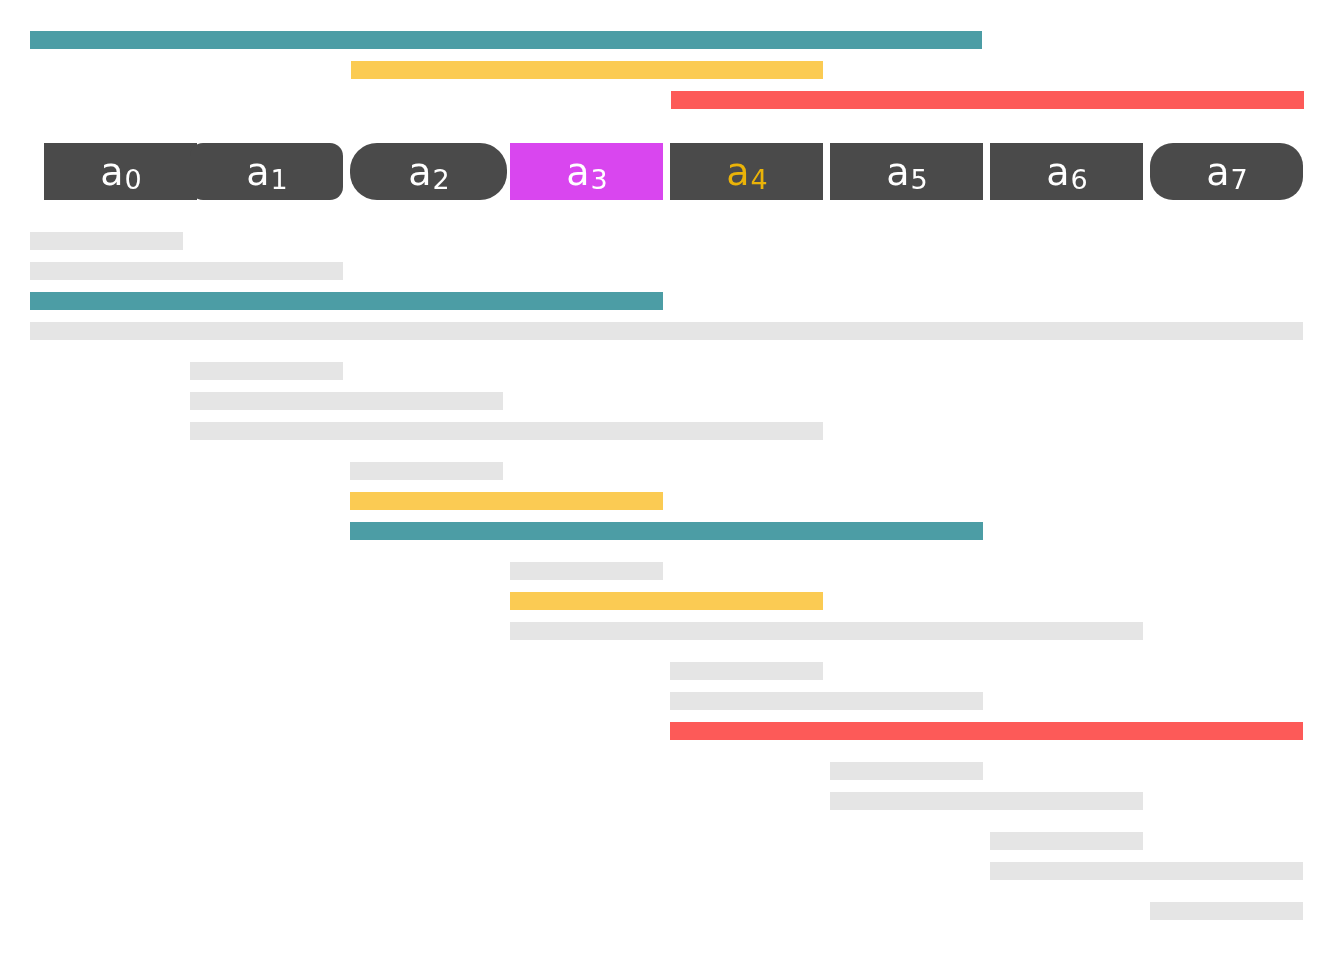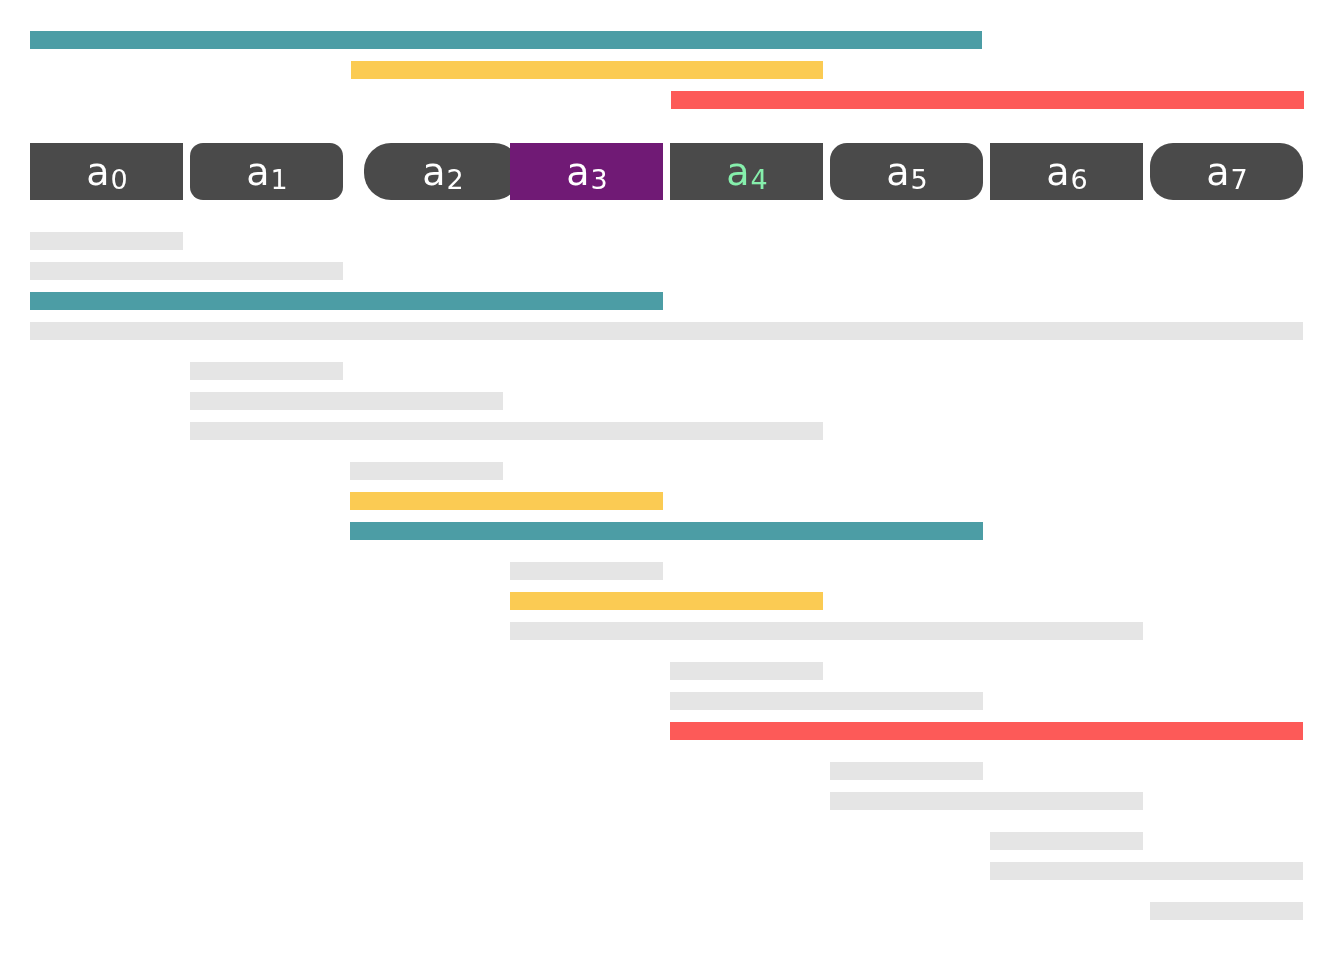--- a/index.html
+++ b/index.html
@@ -63,36 +63,36 @@
 
 <div id="stage">
 
   <div id="top-bars">
       <div class="bar" title="teal" style="left: 30px; top: 31px; width: 952px; height: 18px; background: rgb(76, 157, 165);"></div>
       <div class="bar" title="yellow" style="left: 351px; top: 61px; width: 472px; height: 18px; background: rgb(251, 203, 83);"></div>
       <div class="bar" title="red" style="left: 671px; top: 91px; width: 633px; height: 18px; background: rgb(253, 90, 88);"></div>
     </div>
 
   <div class="hdr-row" id="header-row">
-      <div class="hdr-box" style="left: 30px; width: 153px; height: 57px; background: rgb(74, 74, 74);">
+      <div class="hdr-box" style="left: 44px; width: 153px; height: 57px; background: rgb(74, 74, 74);">
         <span class="hdr-label" style="color: rgb(255, 255, 255);"><span>a</span><span class="sub">0</span></span>
       </div>
       <div class="hdr-box" style="left: 190px; width: 153px; height: 57px; background: rgb(74, 74, 74); border-radius: 13px;">
         <span class="hdr-label" style="color: rgb(255, 255, 255);"><span>a</span><span class="sub">1</span></span>
       </div>
-      <div class="hdr-box" style="left: 364px; width: 157px; height: 57px; background: rgb(74, 74, 74); border-radius: 27px;">
+      <div class="hdr-box" style="left: 350px; width: 157px; height: 57px; background: rgb(74, 74, 74); border-radius: 27px;">
         <span class="hdr-label" style="color: rgb(255, 255, 255);"><span>a</span><span class="sub">2</span></span>
       </div>
-      <div class="hdr-box" style="left: 510px; width: 153px; height: 57px; background: #701a75;">
+      <div class="hdr-box" style="left: 510px; width: 153px; height: 57px; background: #d946ef;">
         <span class="hdr-label" style="color: rgb(255, 255, 255);"><span>a</span><span class="sub">3</span></span>
       </div>
       <div class="hdr-box" style="left: 670px; width: 153px; height: 57px; background: rgb(74, 74, 74);">
-        <span class="hdr-label" style="color: #86efac;"><span>a</span><span class="sub">4</span></span>
+        <span class="hdr-label" style="color: #eab308;"><span>a</span><span class="sub">4</span></span>
       </div>
-      <div class="hdr-box" style="left: 830px; width: 153px; height: 57px; background: rgb(74, 74, 74); border-radius: 17px;">
+      <div class="hdr-box" style="left: 830px; width: 153px; height: 57px; background: rgb(74, 74, 74);">
         <span class="hdr-label" style="color: rgb(255, 255, 255);"><span>a</span><span class="sub">5</span></span>
       </div>
       <div class="hdr-box" style="left: 990px; width: 153px; height: 57px; background: rgb(74, 74, 74);">
         <span class="hdr-label" style="color: rgb(255, 255, 255);"><span>a</span><span class="sub">6</span></span>
       </div>
       <div class="hdr-box" style="left: 1150px; width: 153px; height: 57px; background: rgb(74, 74, 74); border-radius: 23px;">
         <span class="hdr-label" style="color: rgb(255, 255, 255);"><span>a</span><span class="sub">7</span></span>
       </div>
     </div>
 

